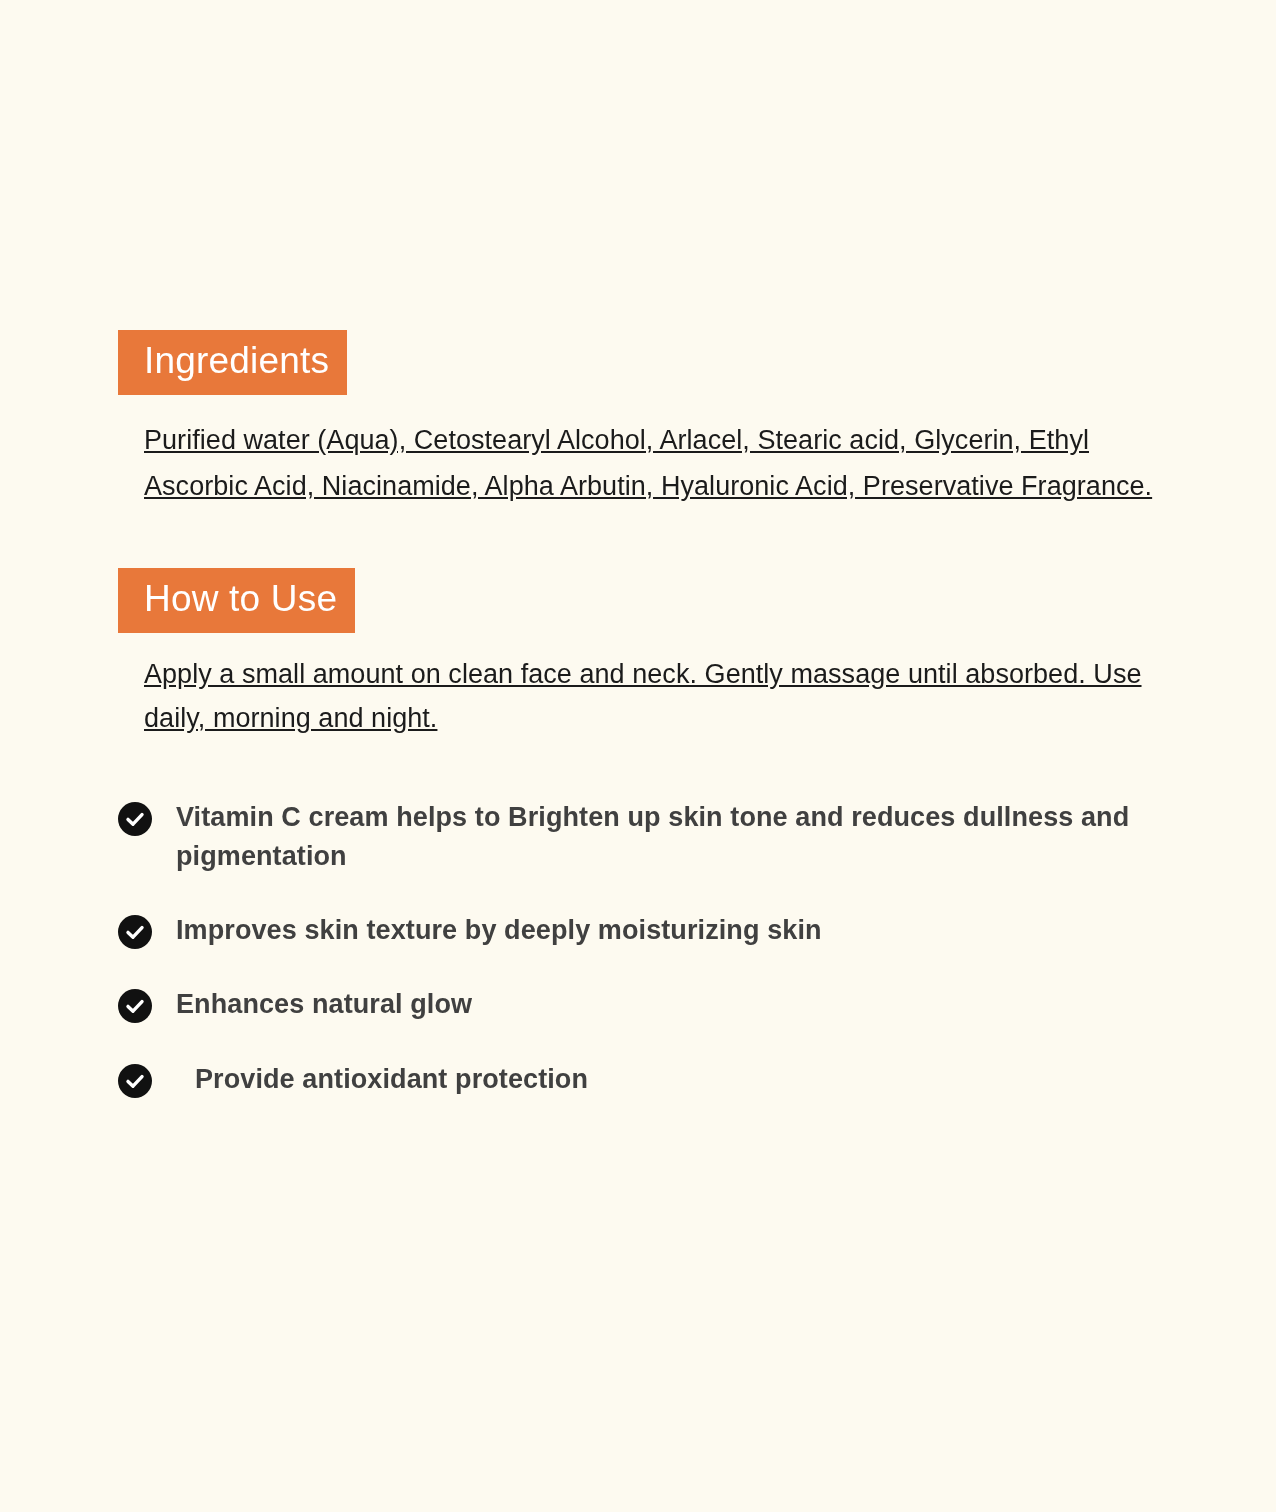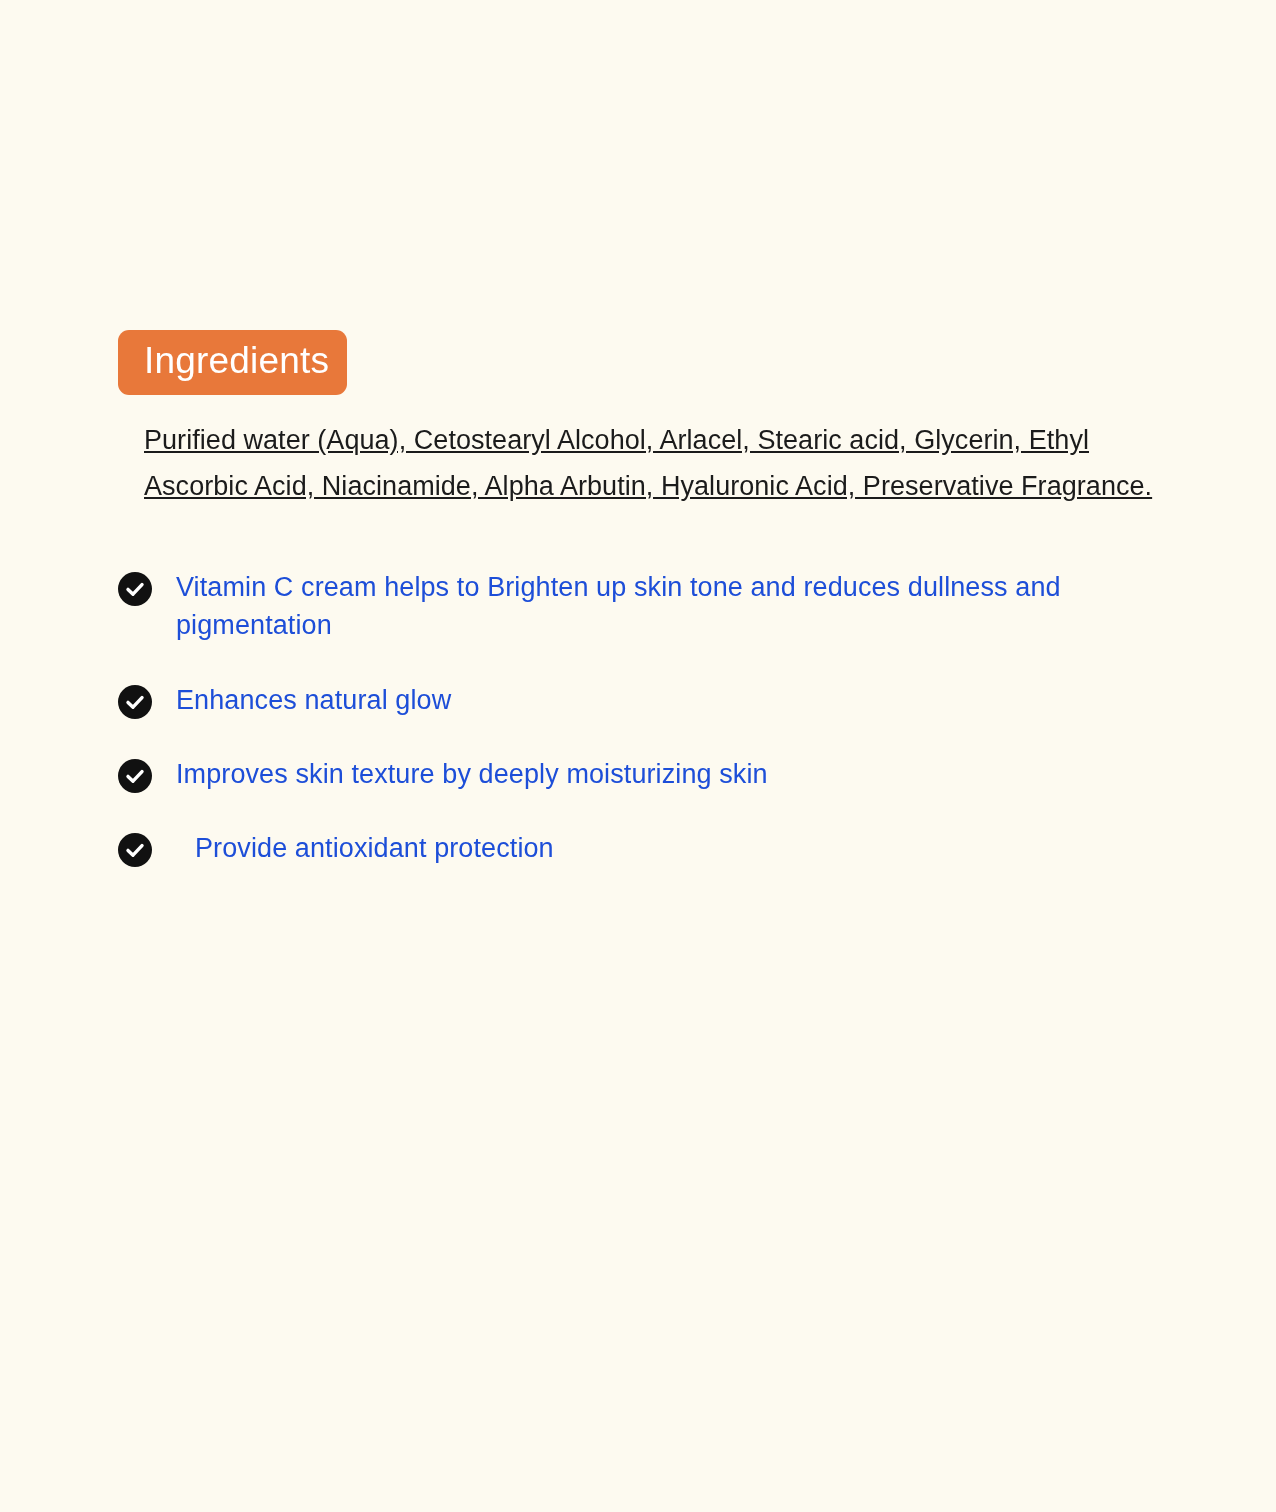--- a/index.html
+++ b/index.html
@@ -26,21 +26,20 @@
   }
   .heading {
     display: inline-block;
     background: #e8783a;
     color: #ffffff;
     font-size: 37px;
     line-height: 1.0;
     font-weight: 400;
     padding: 12px 18px 16px 26px;
     letter-spacing: 0.2px;
-    border-radius: 11px;
   }
   .body-text {
     font-size: 27px;
     line-height: 1.72;
     color: #1b1b1b;
     margin: 22px 0 0 26px;
     max-width: 1030px;
     letter-spacing: 0.05px;
     text-decoration: underline;
   }
@@ -68,64 +67,68 @@
     flex: 0 0 auto;
     width: 34px;
     height: 34px;
     margin-right: 24px;
     margin-top: 4px;
   }
   .check-icon svg { display: block; }
   .benefit-text {
     font-size: 27px;
     line-height: 1.42;
-    font-weight: 400;
-    color: #1d4ed8;
+    font-weight: 700;
+    color: #404040;
     letter-spacing: 0.1px;
   }
 </style>
 </head>
 <body>
 
 <div class="page">
 
   <div class="section section-ingredients">
     <div class="heading">Ingredients</div>
     <p class="body-text">Purified water (Aqua), Cetostearyl Alcohol, Arlacel, Stearic acid, Glycerin, Ethyl Ascorbic Acid, Niacinamide, Alpha Arbutin, Hyaluronic Acid, Preservative Fragrance.</p>
   </div>
 
+  <div class="section section-howto">
+    <div class="heading">How to Use</div>
+    <p class="body-text">Apply a small amount on clean face and neck. Gently massage until absorbed. Use daily, morning and night.</p>
+  </div>
 
   <div class="section section-benefits">
     <ul class="benefits-list">
       <li class="benefit-item">
         <span class="check-icon">
           <svg width="34" height="34" viewBox="0 0 34 34" xmlns="http://www.w3.org/2000/svg">
             <circle cx="17" cy="17" r="17" fill="#111111"></circle>
             <path d="M10 17.4 L15 22.2 L24 12.6" fill="none" stroke="#ffffff" stroke-width="3.4" stroke-linecap="round" stroke-linejoin="round"></path>
           </svg>
         </span>
         <span class="benefit-text">Vitamin C cream helps to Brighten up skin tone and reduces dullness and pigmentation</span>
       </li>
       <li class="benefit-item">
         <span class="check-icon">
           <svg width="34" height="34" viewBox="0 0 34 34" xmlns="http://www.w3.org/2000/svg">
             <circle cx="17" cy="17" r="17" fill="#111111"></circle>
             <path d="M10 17.4 L15 22.2 L24 12.6" fill="none" stroke="#ffffff" stroke-width="3.4" stroke-linecap="round" stroke-linejoin="round"></path>
           </svg>
         </span>
-        <span class="benefit-text">Enhances natural glow</span>
+        <span class="benefit-text">Improves skin texture by deeply moisturizing skin</span>
       </li>
       <li class="benefit-item">
         <span class="check-icon">
           <svg width="34" height="34" viewBox="0 0 34 34" xmlns="http://www.w3.org/2000/svg">
             <circle cx="17" cy="17" r="17" fill="#111111"></circle>
             <path d="M10 17.4 L15 22.2 L24 12.6" fill="none" stroke="#ffffff" stroke-width="3.4" stroke-linecap="round" stroke-linejoin="round"></path>
           </svg>
         </span>
-        <span class="benefit-text">Improves skin texture by deeply moisturizing skin</span>
+        <span class="benefit-text">Enhances natural glow</span>
       </li>
       <li class="benefit-item">
         <span class="check-icon">
           <svg width="34" height="34" viewBox="0 0 34 34" xmlns="http://www.w3.org/2000/svg">
             <circle cx="17" cy="17" r="17" fill="#111111"></circle>
             <path d="M10 17.4 L15 22.2 L24 12.6" fill="none" stroke="#ffffff" stroke-width="3.4" stroke-linecap="round" stroke-linejoin="round"></path>
           </svg>
         </span>
         <span class="benefit-text">Provide antioxidant protection</span>
       </li>

